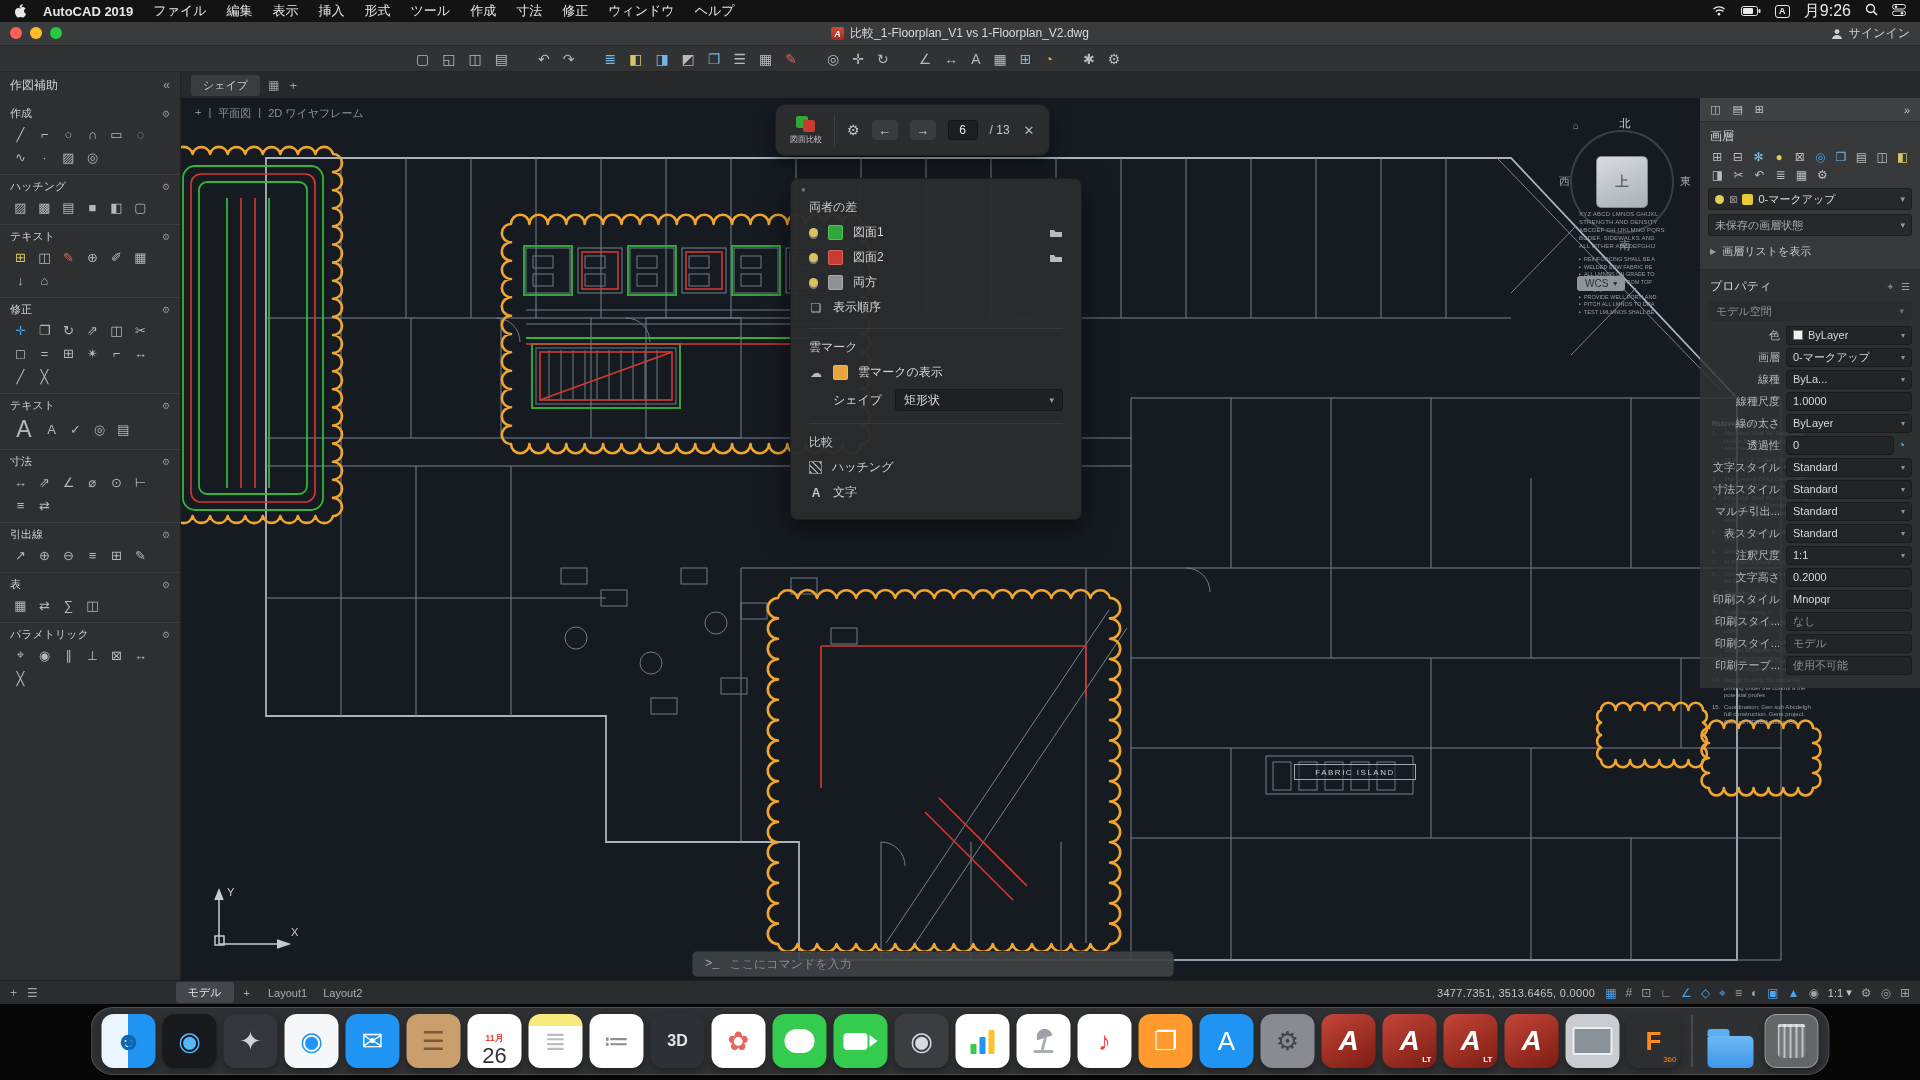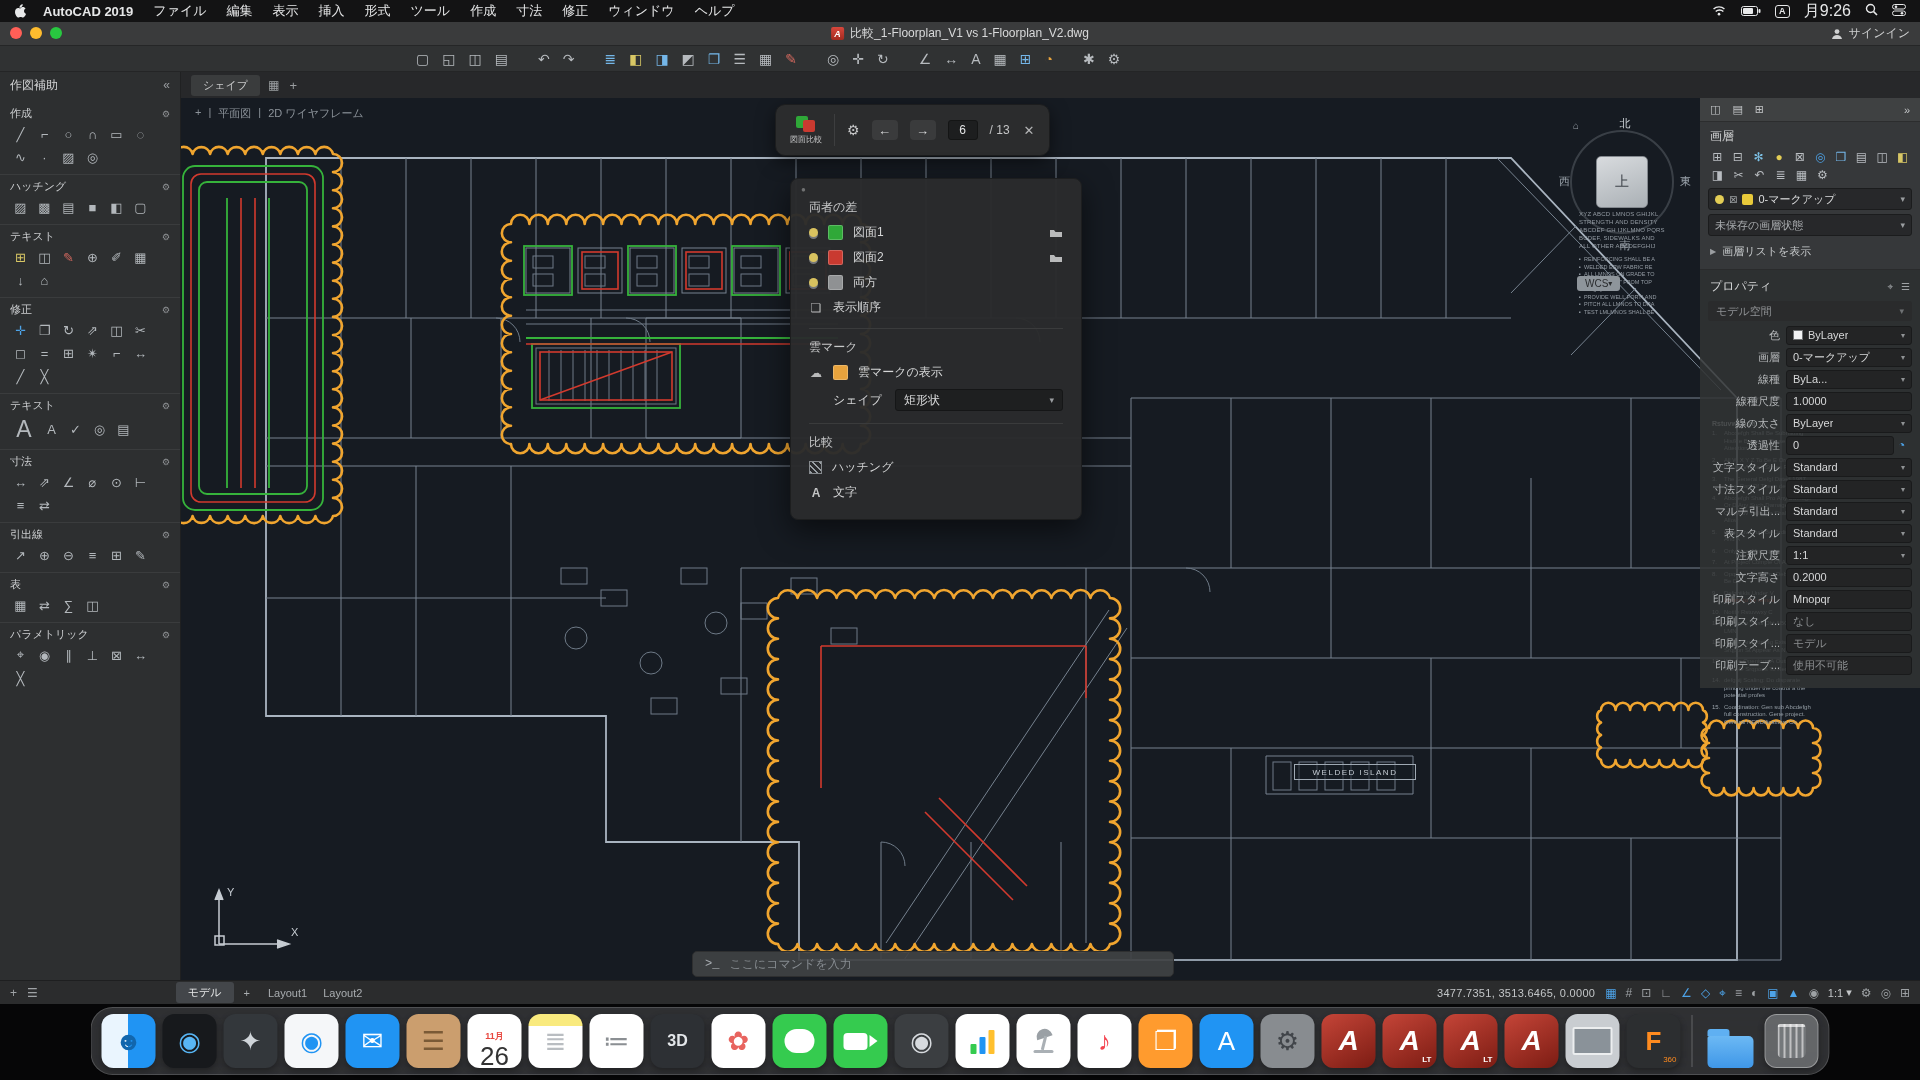--- a/index.html
+++ b/index.html
@@ -59,21 +59,21 @@
 .printer-label{position:absolute;left:1113px;top:666px;width:122px;height:16px;border:1px solid #9fa9b3;background:rgba(22,27,34,.55);display:flex;align-items:center;justify-content:center;font-size:8px;letter-spacing:1.5px;color:#c6cdd4;z-index:2}
 
 .viewcube{position:absolute;left:1382px;top:18px;width:124px;height:160px;z-index:2;font-size:11px;color:#9aa2aa}
 .vc-ring{position:absolute;left:7px;top:14px;width:104px;height:104px;border:2px solid rgba(150,158,166,.28);border-radius:50%}
 .vc-n{position:absolute;left:50%;transform:translateX(-50%);top:0;color:#d0d6db}
 .vc-w{position:absolute;left:-4px;top:58px}
 .vc-e{position:absolute;right:-4px;top:58px}
 .vc-s{position:absolute;left:50%;transform:translateX(-50%);top:122px}
 .vc-cube{position:absolute;left:33px;top:40px;width:52px;height:52px;background:linear-gradient(160deg,#d8dbde,#aab0b5);border:1px solid #83888e;border-radius:5px;display:flex;align-items:center;justify-content:center;font-size:14px;color:#3f444a}
 .vc-home{position:absolute;left:10px;top:4px;font-size:10px}
-.wcs-pill{position:absolute;left:1396px;top:178px;background:#8e959b;color:#2b2d2f;font-size:10px;padding:2px 8px;border-radius:3px;z-index:2;display:flex;align-items:center}
+.wcs-pill{position:absolute;left:1396px;top:178px;background:#8e959b;color:#2b2d2f;font-size:10px;padding:2px 8px;border-radius:3px;z-index:2;display:flex;gap:5px;align-items:center}
 
 .compare-toolbar{position:absolute;left:594px;top:6px;height:52px;background:#2b2c2d;border:1px solid #1c1d1e;border-radius:10px;box-shadow:0 6px 18px rgba(0,0,0,.5);display:flex;align-items:center;gap:12px;padding:0 14px;z-index:6}
 .cbar-tool{display:flex;flex-direction:column;align-items:center;gap:2px}
 .cbar-pages{position:relative;width:20px;height:16px}
 .cbar-pg{position:absolute;width:12px;height:12px;border-radius:2px}
 .cbar-pg.g{left:0;top:0;background:#2fa838}
 .cbar-pg.r{left:7px;top:4px;background:#c93a30}
 .cbar-label{font-size:8px;color:#c9cacb}
 .cbar-div{width:1px;height:32px;background:#3d3e3f}
 .cbar-gear{font-size:14px;color:#c6c7c8}
@@ -144,21 +144,21 @@
 .sb-icons{display:flex;gap:9px;align-items:center}
 .sb-st{font-size:12px}
 .sb-scale{display:flex;gap:3px;align-items:center;font-size:11px}
 
 .dock{position:absolute;bottom:5px;left:50%;transform:translateX(-50%);background:rgba(110,112,118,.4);border:1px solid rgba(255,255,255,.16);border-radius:22px;padding:6px 10px;display:flex;align-items:center;gap:7px;z-index:50;backdrop-filter:blur(18px)}
 .dk{width:54px;height:54px;border-radius:12px;position:relative;display:flex;align-items:center;justify-content:center;box-shadow:0 3px 6px rgba(0,0,0,.3)}
 .dk-g{font-size:26px;line-height:1}
 .dk-div{width:1px;height:52px;background:rgba(255,255,255,.25);margin:0 4px}
 .dk-cal{background:#fff;flex-direction:column}
 .dk-cal-m{font-size:9px;color:#e8473f;font-weight:bold;margin-top:16px}
-.dk-cal-d{font-size:26px;color:#333;line-height:1;font-weight:300}
+.dk-cal-d{font-size:22px;color:#333;line-height:1;font-weight:300}
 .dk-acad{background:linear-gradient(150deg,#c54538,#7c1c13)}
 .dk-a{font-size:28px;font-weight:bold;color:#fff;font-style:italic}
 .dk-lt{position:absolute;right:5px;bottom:4px;font-size:8px;color:#fff;font-weight:bold}
 .dk-fusion{background:#2c2e30}
 .dk-f{font-size:26px;font-weight:bold;color:#ff8b1f}
 .dk-360{position:absolute;right:4px;bottom:4px;font-size:8px;color:#ff8b1f}
 .dk-shot{background:#c9cdd1}
 .dk-shot-in{width:40px;height:28px;background:#8a9299;border:2px solid #eceeef;border-radius:2px}
 .dk-trash{background:rgba(200,203,207,.35);border:1px solid rgba(255,255,255,.35)}
 .dk-mesh{width:28px;height:34px;border-radius:3px 3px 5px 5px;background:repeating-linear-gradient(90deg,rgba(255,255,255,.6) 0 2px,rgba(170,175,180,.25) 2px 6px);border-top:3px solid rgba(255,255,255,.65)}
@@ -657,21 +657,21 @@
             <span class="note-num">14.</span>
             <span class="note-text">defghij Scaling: Do disparate printing under the control a the potential profes</span>
           </div>
           <div class="note-item">
             <span class="note-num">15.</span>
             <span class="note-text">Coordination: Gen sub Abcdefgh full construction. Gene project. General NERDifications Co</span>
           </div>
         </div>
     </div>
 
-    <div class="printer-label">WELDED ISLAND</div>
+    <div class="printer-label">FABRIC ISLAND</div>
 
     <div class="viewcube">
       <span class="vc-home">⌂</span>
       <div class="vc-ring"></div>
       <span class="vc-n">北</span>
       <span class="vc-w">西</span>
       <span class="vc-e">東</span>
       <span class="vc-s">南</span>
       <div class="vc-cube">上</div>
     </div>

